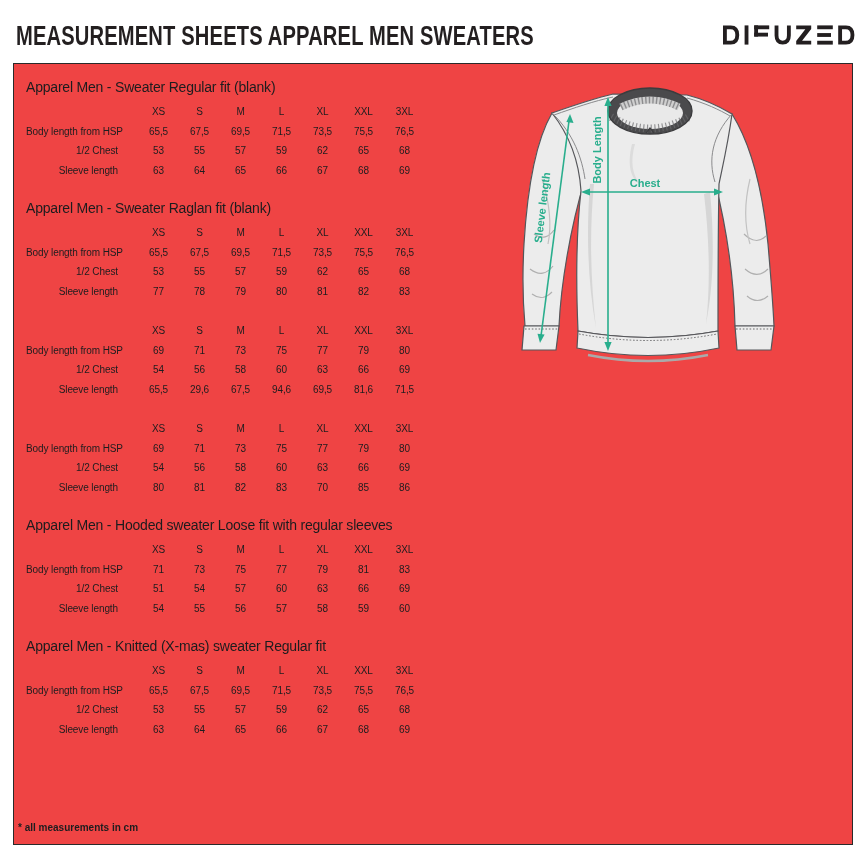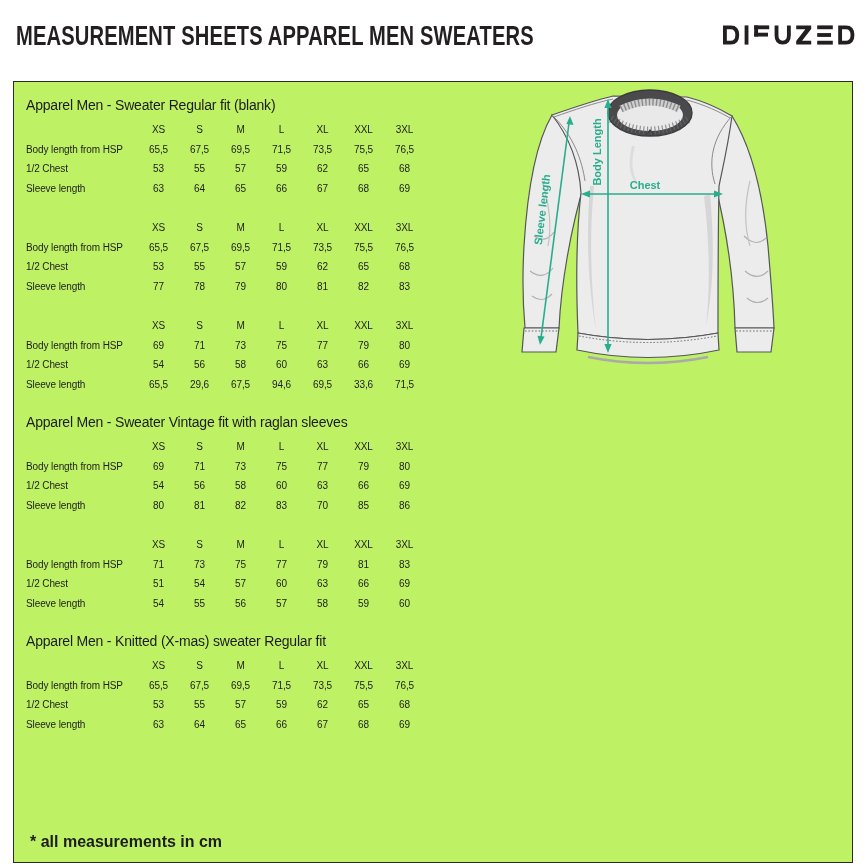--- a/index.html
+++ b/index.html
@@ -11,42 +11,42 @@
   .hdr-title{
     position:absolute;left:16px;top:20px;margin:0;
     font-size:28px;font-weight:700;letter-spacing:0.2px;white-space:nowrap;
     transform:scaleX(0.72);transform-origin:left top;color:#231f20;
   }
   .logo{position:absolute;right:12px;top:25px;width:132px;height:20px;}
   .logo svg{display:block;width:132px;height:20px;}
   
   .sheet-box{
     position:absolute;left:13px;top:63px;width:838px;height:780px;
-    border:1.5px solid #2a2a2a;background:#bef264;margin-top:18px;
+    border:1.5px solid #2a2a2a;background:#ef4444;
   }
   .tables{position:absolute;left:12px;top:15px;width:440px;}
   .size-table{margin-bottom:20px;}
   .table-title{
     font-size:14px;font-weight:400;letter-spacing:-0.2px;color:#1c1c1e;
     height:17px;line-height:17px;white-space:nowrap;
   }
   .table-grid{
     display:grid;grid-template-columns:92px 20px repeat(7,41px);
     grid-auto-rows:19.5px;align-items:center;margin-top:6px;
     font-size:10px;font-weight:400;letter-spacing:-0.1px;color:#1d1d1f;
   }
   .cell{white-space:nowrap;}
-  .lbl{text-align:left;}
+  .lbl{text-align:right;}
   .num{text-align:center;}
   .footnote{
-    position:absolute;left:16px;bottom:11px;
-    font-size:16px;font-weight:700;color:#1d1d1f;
+    position:absolute;left:4px;bottom:11px;
+    font-size:10px;font-weight:700;color:#1d1d1f;
   }
   
-  .sweater-figure{position:absolute;left:468px;top:4px;width:334px;height:300px;}
+  .sweater-figure{position:absolute;left:468px;top:20px;width:334px;height:300px;}
   .sweater-figure svg{display:block;width:334px;height:300px;}
   .meas-label{
     font-family:"Liberation Sans","DejaVu Sans",sans-serif;
     font-size:11px;font-weight:700;
   }
 </style>
 </head>
 <body>
 
 <div class="page">
@@ -117,20 +117,21 @@
             <div class="cell num">64</div>
             <div class="cell num">65</div>
             <div class="cell num">66</div>
             <div class="cell num">67</div>
             <div class="cell num">68</div>
             <div class="cell num">69</div>
           </div>
   </div>
 
   <div class="size-table">
+    <div class="table-title">Apparel Men - Sweater Raglan fit (blank)</div>
     <div class="table-grid">
             <div class="cell lbl"></div>
             <div class="cell sp"></div>
             <div class="cell num">XS</div>
             <div class="cell num">S</div>
             <div class="cell num">M</div>
             <div class="cell num">L</div>
             <div class="cell num">XL</div>
             <div class="cell num">XXL</div>
             <div class="cell num">3XL</div>
@@ -193,27 +194,26 @@
             <div class="cell num">63</div>
             <div class="cell num">66</div>
             <div class="cell num">69</div>
             <div class="cell lbl">Sleeve length</div>
             <div class="cell sp"></div>
             <div class="cell num">65,5</div>
             <div class="cell num">29,6</div>
             <div class="cell num">67,5</div>
             <div class="cell num">94,6</div>
             <div class="cell num">69,5</div>
-            <div class="cell num">33,6</div>
+            <div class="cell num">81,6</div>
             <div class="cell num">71,5</div>
           </div>
   </div>
 
   <div class="size-table">
-    <div class="table-title">Apparel Men - Sweater Vintage fit with raglan sleeves</div>
     <div class="table-grid">
             <div class="cell lbl"></div>
             <div class="cell sp"></div>
             <div class="cell num">XS</div>
             <div class="cell num">S</div>
             <div class="cell num">M</div>
             <div class="cell num">L</div>
             <div class="cell num">XL</div>
             <div class="cell num">XXL</div>
             <div class="cell num">3XL</div>
@@ -241,20 +241,21 @@
             <div class="cell num">81</div>
             <div class="cell num">82</div>
             <div class="cell num">83</div>
             <div class="cell num">70</div>
             <div class="cell num">85</div>
             <div class="cell num">86</div>
           </div>
   </div>
 
   <div class="size-table">
+    <div class="table-title">Apparel Men - Hooded sweater Loose fit with regular sleeves</div>
     <div class="table-grid">
             <div class="cell lbl"></div>
             <div class="cell sp"></div>
             <div class="cell num">XS</div>
             <div class="cell num">S</div>
             <div class="cell num">M</div>
             <div class="cell num">L</div>
             <div class="cell num">XL</div>
             <div class="cell num">XXL</div>
             <div class="cell num">3XL</div>

